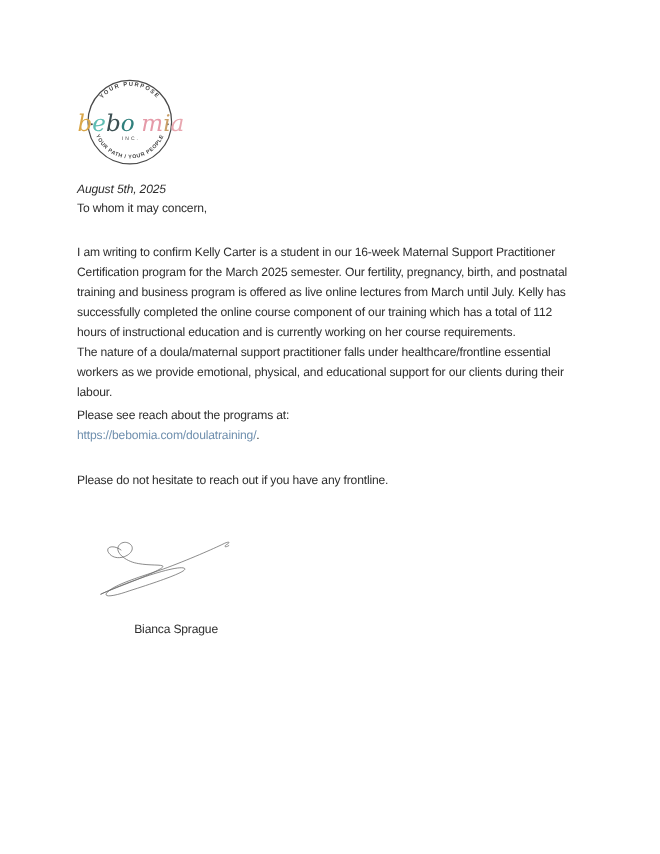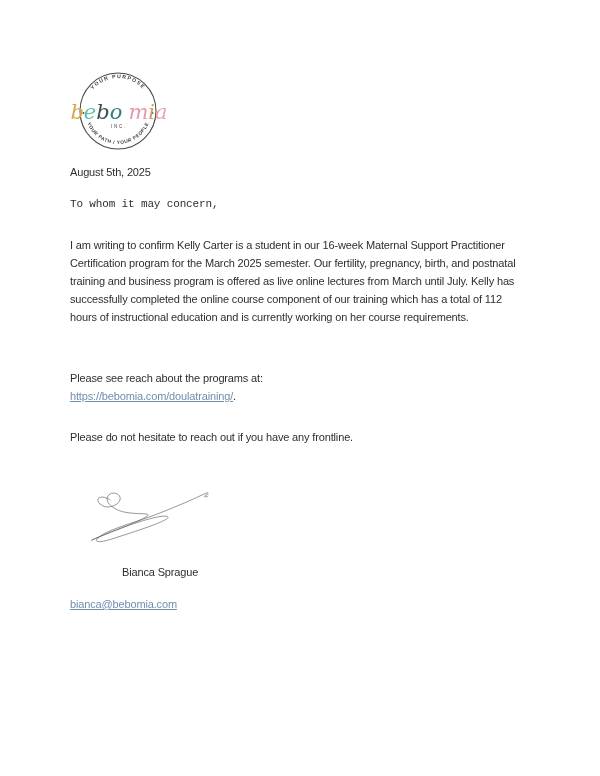--- a/index.html
+++ b/index.html
@@ -14,30 +14,30 @@
   
   .logo { position:absolute; left:73px; top:66px; width:90px; height:90px; overflow:visible; }
   .logo svg { overflow:visible; }
 
   
   .txt {
     position:absolute; left:70px; width:500px;
     font-size:11px; line-height:18px; letter-spacing:-0.15px;
     white-space:pre-line; color:#2e2e2e;
   }
-  .date        { top:163px; }
-  .salutation  { top:195px;font-family:Liberation Mono, monospace; }
-  .para1       { top:236px; }
+  .date        { top:163px;font-style:italic; }
+  .salutation  { top:181px; }
+  .para1       { top:221px; }
   .para2       { top:312px; }
   .programs    { top:369px; }
   .linkline    { top:387px; white-space:normal; }
   .reachout    { top:428px; }
   .thanks      { top:459px; }
 
-  a.doclink { color:#6f8fae; text-decoration:underline; cursor:pointer;margin-top:32px; }
+  a.doclink { color:#6f8fae; cursor:pointer;margin-top:32px; }
   .link-suffix { color:#2e2e2e; }
 
   
   .signature { position:absolute; left:80px; top:486px; width:135px; height:60px; }
 
   
   .sig-name  { top:565px; left:74px; line-height:14px;margin-left:48px; }
   .sig-title { top:581px; line-height:14px; }
   .sig-email { top:597px; line-height:14px; }
   .sig-site  { top:613px; line-height:14px; }
@@ -72,20 +72,23 @@
   <div class="txt date">August 5th, 2025</div>
 
   <div class="txt salutation">To whom it may concern,</div>
 
   <div class="txt para1">I am writing to confirm Kelly Carter is a student in our 16-week Maternal Support Practitioner
 Certification program for the March 2025 semester. Our fertility, pregnancy, birth, and postnatal
 training and business program is offered as live online lectures from March until July. Kelly has
 successfully completed the online course component of our training which has a total of 112
 hours of instructional education and is currently working on her course requirements.</div>
 
+  <div class="txt para2">The nature of a doula/maternal support practitioner falls under healthcare/frontline essential
+workers as we provide emotional, physical, and educational support for our clients during their
+labour.</div>
 
   <div class="txt programs">Please see reach about the programs at:</div>
 
   <div class="txt linkline"><a class="doclink">https://bebomia.com/doulatraining/</a><span class="link-suffix">.</span></div>
 
   <div class="txt reachout">Please do not hesitate to reach out if you have any frontline.</div>
 
 
   <svg class="signature" viewBox="0 0 135 60">
     <path d="M 30 14
@@ -99,15 +102,14 @@
              C 66 33, 86 28, 88 31
              C 90 34, 60 44, 38 51
              C 24 56, 12 58, 18 52
              C 26 44, 56 36, 72 30
              C 96 21, 118 11, 124 8
              C 128 6, 130 7, 126 9
              C 123 11, 125 12, 128 10" fill="none" stroke="#6a6a6a" stroke-width="0.7" stroke-linecap="round"></path>
   </svg>
 
   <div class="txt sig-name">Bianca Sprague</div>
-  <div class="txt sig-email"><a class="doclink">bianca@bebomia.com</a></div>
 
 </div>
 
 </body></html>

